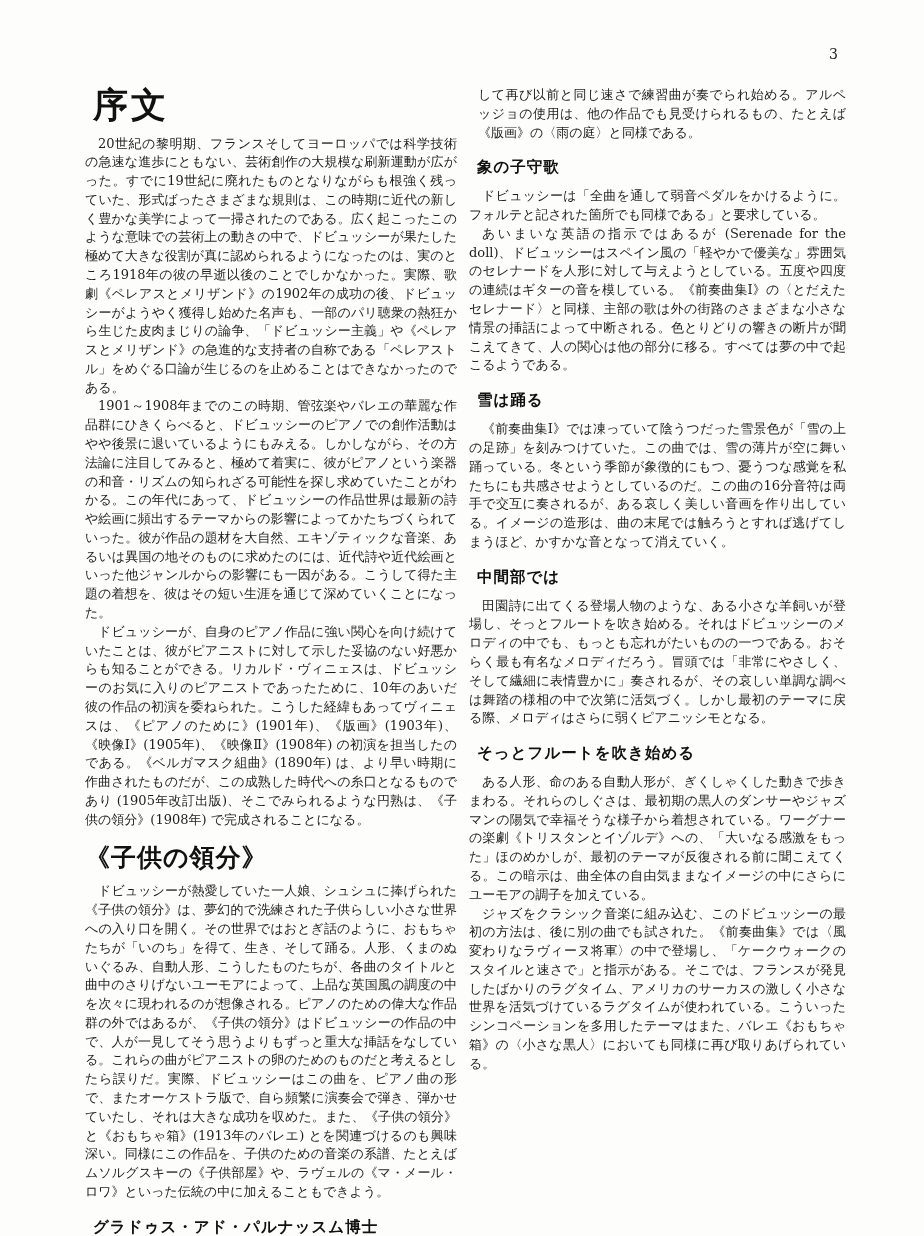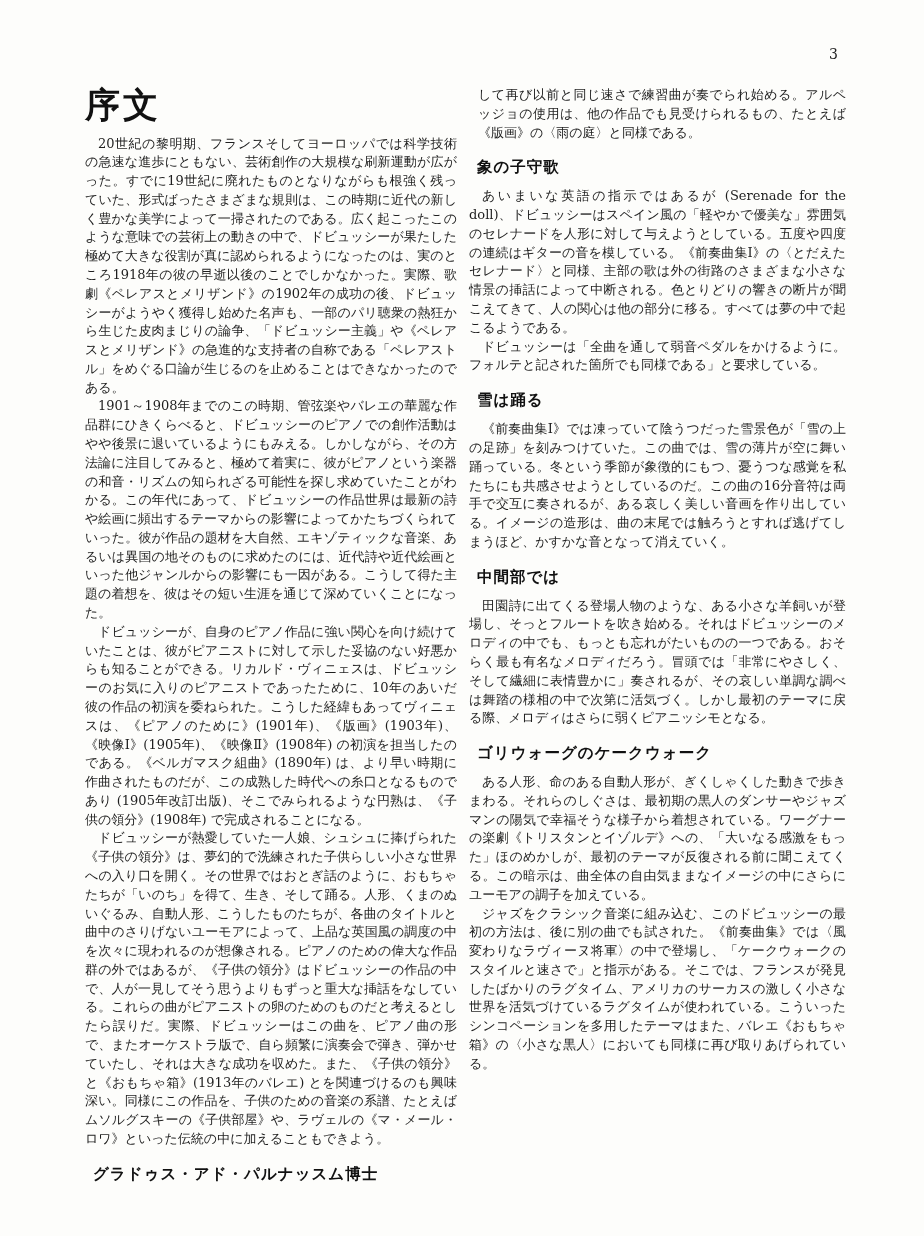--- a/index.html
+++ b/index.html
@@ -21,21 +21,21 @@
     font-size: 14px;
     color: #222;
   }
   .col {
     position: absolute;
     top: 86px;
   }
   .col-left  { left: 85px;  width: 372px; }
   .col-right { left: 469px; width: 377px; }
   h1.preface {
-    margin: 0 0 10px 0;
+    margin: 0 0 10px 8px;
     font-size: 35px;
     font-weight: bold;
     letter-spacing: 3px;
     line-height: 1.1;
     color: #111;
   }
   h2.work-title {
     margin: 14px 0 9px 0;
     font-size: 25px;
     font-weight: bold;
@@ -66,38 +66,39 @@
 
 <div class="page">
 
   <div class="pagenum">3</div>
 
   <div class="col col-left">
     <h1 class="preface">序文</h1>
     <p class="para">20世紀の黎明期、フランスそしてヨーロッパでは科学技術の急速な進歩にともない、芸術創作の大規模な刷新運動が広がった。すでに19世紀に廃れたものとなりながらも根強く残っていた、形式ばったさまざまな規則は、この時期に近代の新しく豊かな美学によって一掃されたのである。広く起こったこのような意味での芸術上の動きの中で、ドビュッシーが果たした極めて大きな役割が真に認められるようになったのは、実のところ1918年の彼の早逝以後のことでしかなかった。実際、歌劇《ペレアスとメリザンド》の1902年の成功の後、ドビュッシーがようやく獲得し始めた名声も、一部のパリ聴衆の熱狂から生じた皮肉まじりの論争、「ドビュッシー主義」や《ペレアスとメリザンド》の急進的な支持者の自称である「ペレアストル」をめぐる口論が生じるのを止めることはできなかったのである。</p>
     <p class="para">1901～1908年までのこの時期、管弦楽やバレエの華麗な作品群にひきくらべると、ドビュッシーのピアノでの創作活動はやや後景に退いているようにもみえる。しかしながら、その方法論に注目してみると、極めて着実に、彼がピアノという楽器の和音・リズムの知られざる可能性を探し求めていたことがわかる。この年代にあって、ドビュッシーの作品世界は最新の詩や絵画に頻出するテーマからの影響によってかたちづくられていった。彼が作品の題材を大自然、エキゾティックな音楽、あるいは異国の地そのものに求めたのには、近代詩や近代絵画といった他ジャンルからの影響にも一因がある。こうして得た主題の着想を、彼はその短い生涯を通じて深めていくことになった。</p>
     <p class="para">ドビュッシーが、自身のピアノ作品に強い関心を向け続けていたことは、彼がピアニストに対して示した妥協のない好悪からも知ることができる。リカルド・ヴィニェスは、ドビュッシーのお気に入りのピアニストであったために、10年のあいだ彼の作品の初演を委ねられた。こうした経緯もあってヴィニェスは、《ピアノのために》(1901年)、《版画》(1903年)、《映像Ⅰ》(1905年)、《映像Ⅱ》(1908年) の初演を担当したのである。《ベルガマスク組曲》(1890年) は、より早い時期に作曲されたものだが、この成熟した時代への糸口となるものであり (1905年改訂出版)、そこでみられるような円熟は、《子供の領分》(1908年) で完成されることになる。</p>
+    <h2 class="work-title">《子供の領分》</h2>
     <p class="para">ドビュッシーが熱愛していた一人娘、シュシュに捧げられた《子供の領分》は、夢幻的で洗練された子供らしい小さな世界への入り口を開く。その世界ではおとぎ話のように、おもちゃたちが「いのち」を得て、生き、そして踊る。人形、くまのぬいぐるみ、自動人形、こうしたものたちが、各曲のタイトルと曲中のさりげないユーモアによって、上品な英国風の調度の中を次々に現われるのが想像される。ピアノのための偉大な作品群の外ではあるが、《子供の領分》はドビュッシーの作品の中で、人が一見してそう思うよりもずっと重大な挿話をなしている。これらの曲がピアニストの卵のためのものだと考えるとしたら誤りだ。実際、ドビュッシーはこの曲を、ピアノ曲の形で、またオーケストラ版で、自ら頻繁に演奏会で弾き、弾かせていたし、それは大きな成功を収めた。また、《子供の領分》と《おもちゃ箱》(1913年のバレエ) とを関連づけるのも興味深い。同様にこの作品を、子供のための音楽の系譜、たとえばムソルグスキーの《子供部屋》や、ラヴェルの《マ・メール・ロワ》といった伝統の中に加えることもできよう。</p>
     <h3 class="piece">グラドゥス・アド・パルナッスム博士</h3>
 
   </div>
 
   <div class="col col-right">
     <p class="para-cont">して再び以前と同じ速さで練習曲が奏でられ始める。アルペッジョの使用は、他の作品でも見受けられるもの、たとえば《版画》の〈雨の庭〉と同様である。</p>
 
     <h3 class="piece">象の子守歌</h3>
 
+    <p class="para">ドビュッシーは「全曲を通して弱音ペダルをかけるように。フォルテと記された箇所でも同様である」と要求している。</p>
     <p class="para">あいまいな英語の指示ではあるが (Serenade for the doll)、ドビュッシーはスペイン風の「軽やかで優美な」雰囲気のセレナードを人形に対して与えようとしている。五度や四度の連続はギターの音を模している。《前奏曲集Ⅰ》の〈とだえたセレナード〉と同様、主部の歌は外の街路のさまざまな小さな情景の挿話によって中断される。色とりどりの響きの断片が聞こえてきて、人の関心は他の部分に移る。すべては夢の中で起こるようである。</p>
-    <p class="para">ドビュッシーは「全曲を通して弱音ペダルをかけるように。フォルテと記された箇所でも同様である」と要求している。</p>
 
     <h3 class="piece">雪は踊る</h3>
     <p class="para">《前奏曲集Ⅰ》では凍っていて陰うつだった雪景色が「雪の上の足跡」を刻みつけていた。この曲では、雪の薄片が空に舞い踊っている。冬という季節が象徴的にもつ、憂うつな感覚を私たちにも共感させようとしているのだ。この曲の16分音符は両手で交互に奏されるが、ある哀しく美しい音画を作り出している。イメージの造形は、曲の末尾では触ろうとすれば逃げてしまうほど、かすかな音となって消えていく。</p>
 
     <h3 class="piece">中間部では</h3>
     <p class="para">田園詩に出てくる登場人物のような、ある小さな羊飼いが登場し、そっとフルートを吹き始める。それはドビュッシーのメロディの中でも、もっとも忘れがたいものの一つである。おそらく最も有名なメロディだろう。冒頭では「非常にやさしく、そして繊細に表情豊かに」奏されるが、その哀しい単調な調べは舞踏の様相の中で次第に活気づく。しかし最初のテーマに戻る際、メロディはさらに弱くピアニッシモとなる。</p>
 
-    <h3 class="piece">ゴリウォーグのケークウォーク</h3>
+    <h3 class="piece">そっとフルートを吹き始める</h3>
     <p class="para">ある人形、命のある自動人形が、ぎくしゃくした動きで歩きまわる。それらのしぐさは、最初期の黒人のダンサーやジャズマンの陽気で幸福そうな様子から着想されている。ワーグナーの楽劇《トリスタンとイゾルデ》への、「大いなる感激をもった」ほのめかしが、最初のテーマが反復される前に聞こえてくる。この暗示は、曲全体の自由気ままなイメージの中にさらにユーモアの調子を加えている。</p>
     <p class="para">ジャズをクラシック音楽に組み込む、このドビュッシーの最初の方法は、後に別の曲でも試された。《前奏曲集》では〈風変わりなラヴィーヌ将軍〉の中で登場し、「ケークウォークのスタイルと速さで」と指示がある。そこでは、フランスが発見したばかりのラグタイム、アメリカのサーカスの激しく小さな世界を活気づけているラグタイムが使われている。こういったシンコペーションを多用したテーマはまた、バレエ《おもちゃ箱》の〈小さな黒人〉においても同様に再び取りあげられている。</p>
 
   </div>
 
 </div>
 
 </body></html>

